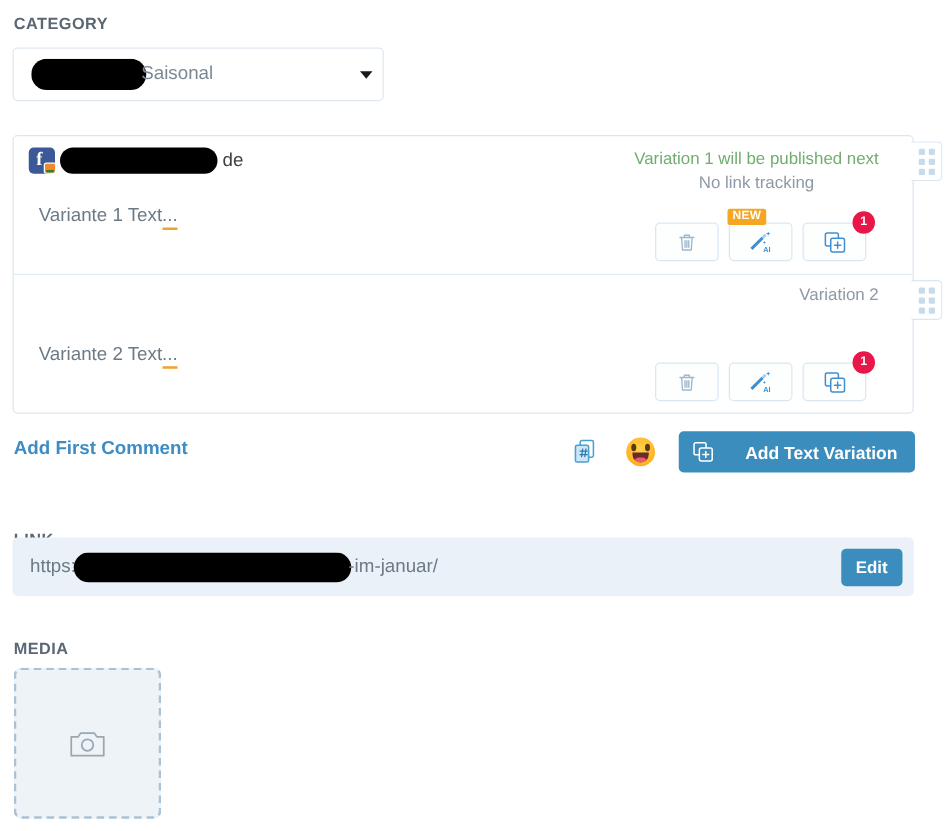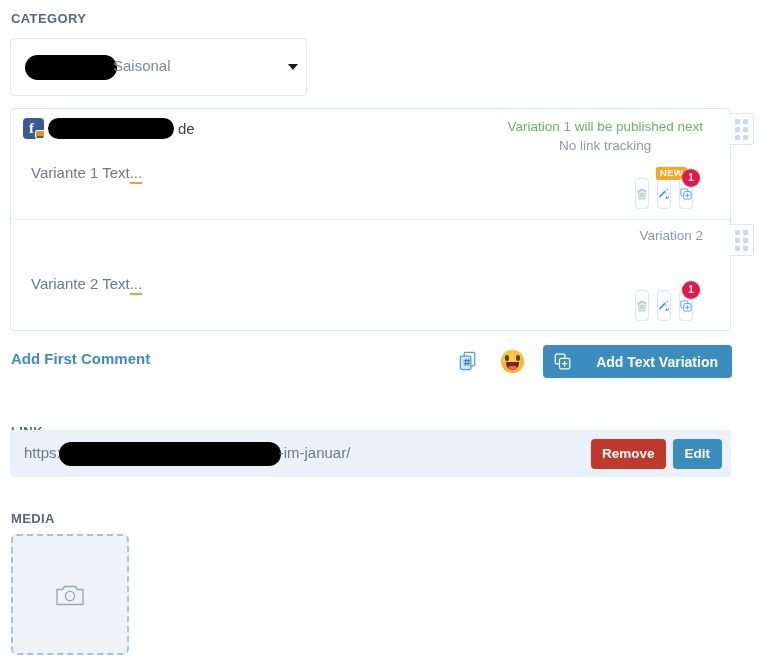--- a/index.html
+++ b/index.html
@@ -18,21 +18,21 @@
     font-size: 13px;
     font-weight: 700;
     letter-spacing: .4px;
     color: #5a6775;
   }
 
   
   .select-box {
     position: absolute;
     left: 10px; top: 38px;
-    width: 297px; height: 58px;
+    width: 297px; height: 43px;
     border: 1px solid #dfe7ef;
     border-radius: 4px;
     background: #fff;
     display: flex;
     align-items: center;
     padding: 0 4px 0 14px;
   }
   .select-value {
     font-size: 15px;
     color: #7b8894;
@@ -165,21 +165,21 @@
 
   
   .var-actions {
     position: absolute;
     right: 37px; bottom: 10px;
     display: flex;
     gap: 8px;
   }
   .act-btn {
     position: relative;
-    width: 14px; height: 31px;
+    width: 51px; height: 31px;
     border: 1px solid #d9e7f2;
     border-radius: 4px;
     background: #fdfefe;
     display:flex; align-items:center; justify-content:center;
   }
   .badge-new {
     position: absolute;
     left: -2px; top: -12px;
     background: #f5a623;
     color: #fff;
@@ -445,21 +445,20 @@
       <span>Add Text Variation</span>
     </button>
   </div>
 
   <div class="section-label" style="left:11px; top:424px;">LINK</div>
 
   <div class="link-row">
     <div class="link-text">
       <span>https:</span><span class="redact" style="width:222px;height:24px;margin:0 -2px;"></span><span>-im-januar/</span>
     </div>
-    <button class="btn-remove">Remove</button>
     <button class="btn-edit">Edit</button>
   </div>
 
   <div class="section-label" style="left:11px; top:511px;">MEDIA</div>
 
   <div class="media-box">
     <svg width="30" height="25" viewBox="0 0 30 25" fill="none" stroke="#9aa7b2" stroke-width="1.4">
       <path d="M2 7.5h5.5L9.5 4.5h11l2 3H28v15H2z" stroke-linejoin="round"></path>
       <circle cx="15" cy="14" r="4.6"></circle>
     </svg>

